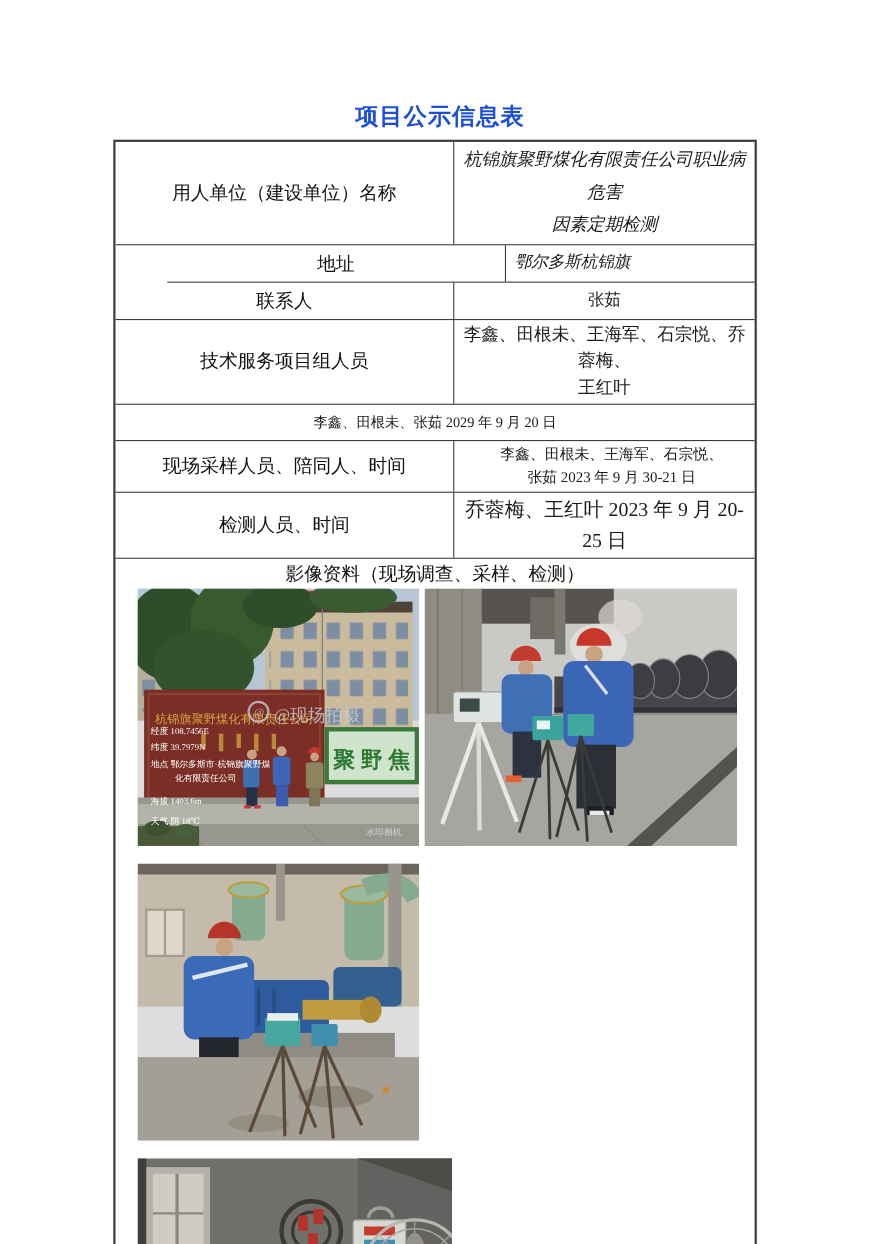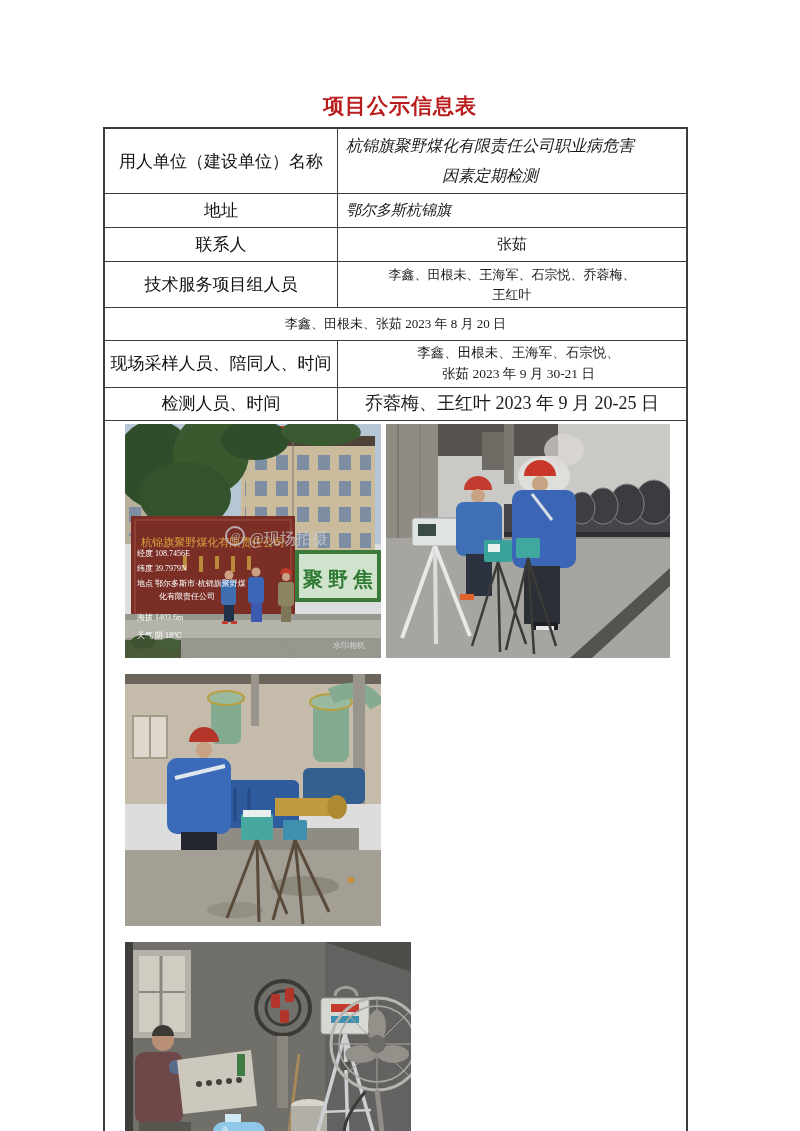--- a/index.html
+++ b/index.html
@@ -3,39 +3,39 @@
 <meta charset="utf-8">
 <style>
   * { margin:0; padding:0; box-sizing:border-box; }
   html,body { background:#ffffff; }
   body {
     width:800px; height:1131px; position:relative; overflow:hidden;
     font-family:"Liberation Serif","DejaVu Serif",serif; color:#1a1a1a;
   }
   .doc-title {
     padding-top:92px; text-align:center; font-size:21px; font-weight:bold;
-    letter-spacing:1px; color:#b91c1c;
+    letter-spacing:1px; color:#1d4ed8;
   }
   .info-table {
     margin:7px 0 0 103px; width:585px; border:2px solid #3c3c3c;
   }
   .t-row { display:flex; border-bottom:1px solid #3c3c3c; }
   .t-row:last-child { border-bottom:none; }
   .cell { display:flex; align-items:center; }
   .cell.label {
-    width:233px; border-right:1px solid #3c3c3c; justify-content:center;
+    width:308px; border-right:1px solid #3c3c3c; justify-content:center;
     text-align:center; font-size:17px; color:#111; padding:2px 4px;
   }
   .cell.value { flex:1; padding:2px 8px; white-space:pre-line; line-height:1.55; }
   .v-left  { justify-content:flex-start; text-align:center;font-style:italic; }
   .v-center{ justify-content:center; text-align:center; }
   .r1 { min-height:65px; } .r1 .value { font-size:16px; line-height:1.85; }
-  .r2 { min-height:34px; } .r2 .value { font-size:15px; }
+  .r2 { min-height:34px;margin-left:47px; } .r2 .value { font-size:15px; }
   .r3 { min-height:34px; } .r3 .value { font-size:15px; }
-  .r4 { min-height:46px;font-family:Liberation Serif, serif; } .r4 .value { font-size:13px; line-height:1.5; }
+  .r4 { min-height:46px;font-family:Liberation Serif, serif; } .r4 .value { font-size:16px; line-height:1.5; }
   .r5 { min-height:33px; } .r5 .value { font-size:13px; }
   .r6 { min-height:44px;gap:13px; } .r6 .value { font-size:13.5px; line-height:1.55; }
   .r7 { min-height:33px; } .r7 .value { font-size:18px; }
   .media-cell { display:block; min-height:530px; }
   .media-header {
     text-align:center; font-size:17px; padding-top:2px; height:24px; color:#111;
   }
   .photo-grid {
     display:flex; flex-wrap:wrap; column-gap:5px; row-gap:16px;
     padding:3px 16px 2px 20px;
@@ -66,35 +66,36 @@
     <div class="cell value v-center">张茹</div>
   </div>
 
   <div class="t-row r4">
     <div class="cell label">技术服务项目组人员</div>
     <div class="cell value v-center">李鑫、田根未、王海军、石宗悦、乔蓉梅、
 王红叶</div>
   </div>
 
   <div class="t-row r5">
-    <div class="cell value v-center">李鑫、田根未、张茹 2023 年 8 月 20 日</div>
+    <div class="cell value v-center">李鑫、田根未、张茹 2029 年 9 月 20 日</div>
   </div>
 
   <div class="t-row r6">
     <div class="cell label">现场采样人员、陪同人、时间</div>
     <div class="cell value v-center">李鑫、田根未、王海军、石宗悦、
 张茹 2023 年 9 月 30-21 日</div>
   </div>
 
   <div class="t-row r7">
     <div class="cell label">检测人员、时间</div>
     <div class="cell value v-center">乔蓉梅、王红叶 2023 年 9 月 20-25 日</div>
   </div>
 
   <div class="t-row media-cell">
+    <div class="media-header">影像资料（现场调查、采样、检测）</div>
 
     <div class="photo-grid">
 
       <div class="photo" aria-label="三名工作人员在杭锦旗聚野煤化有限责任公司门牌墙前合影，背景为办公楼与树木">
         <svg width="256" height="234" viewBox="0 0 256 234" xmlns="http://www.w3.org/2000/svg">
           <rect x="0" y="0" width="256" height="120" fill="#b6c6d4"></rect>
 
           <g>
             <rect x="116" y="12" width="134" height="10" fill="#4e4336"></rect>
             <rect x="116" y="22" width="134" height="140" fill="#c9bb9c"></rect>

